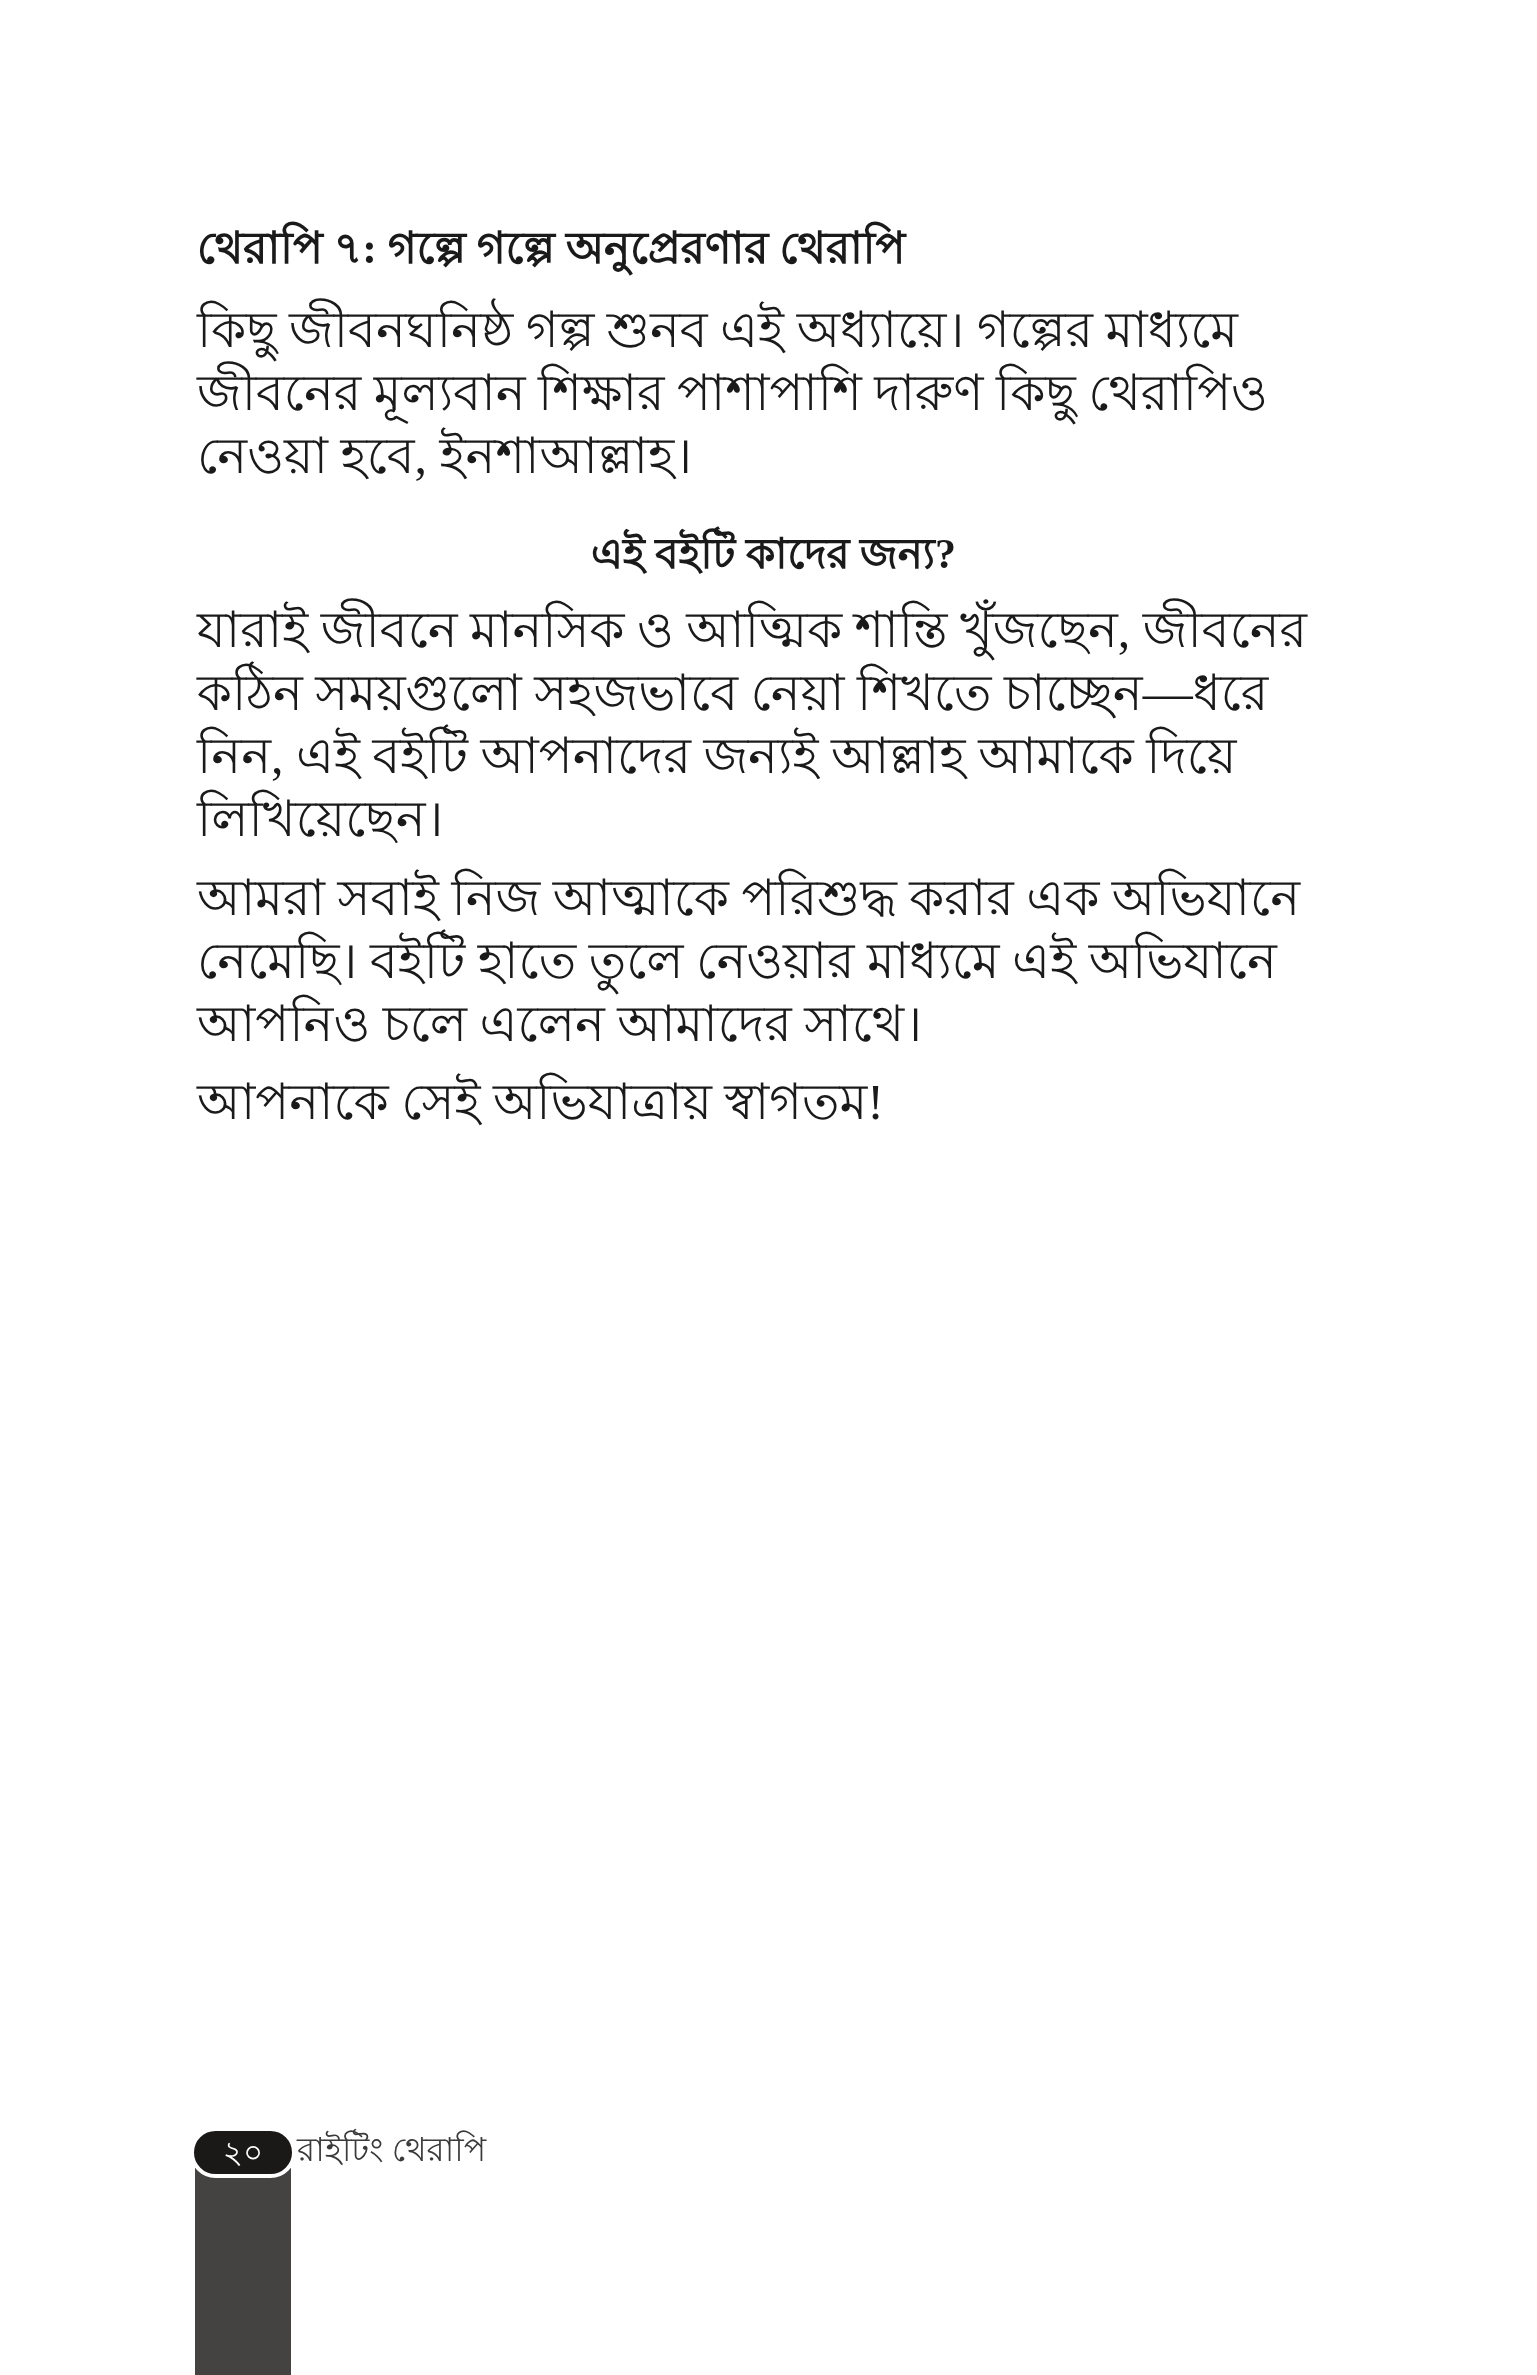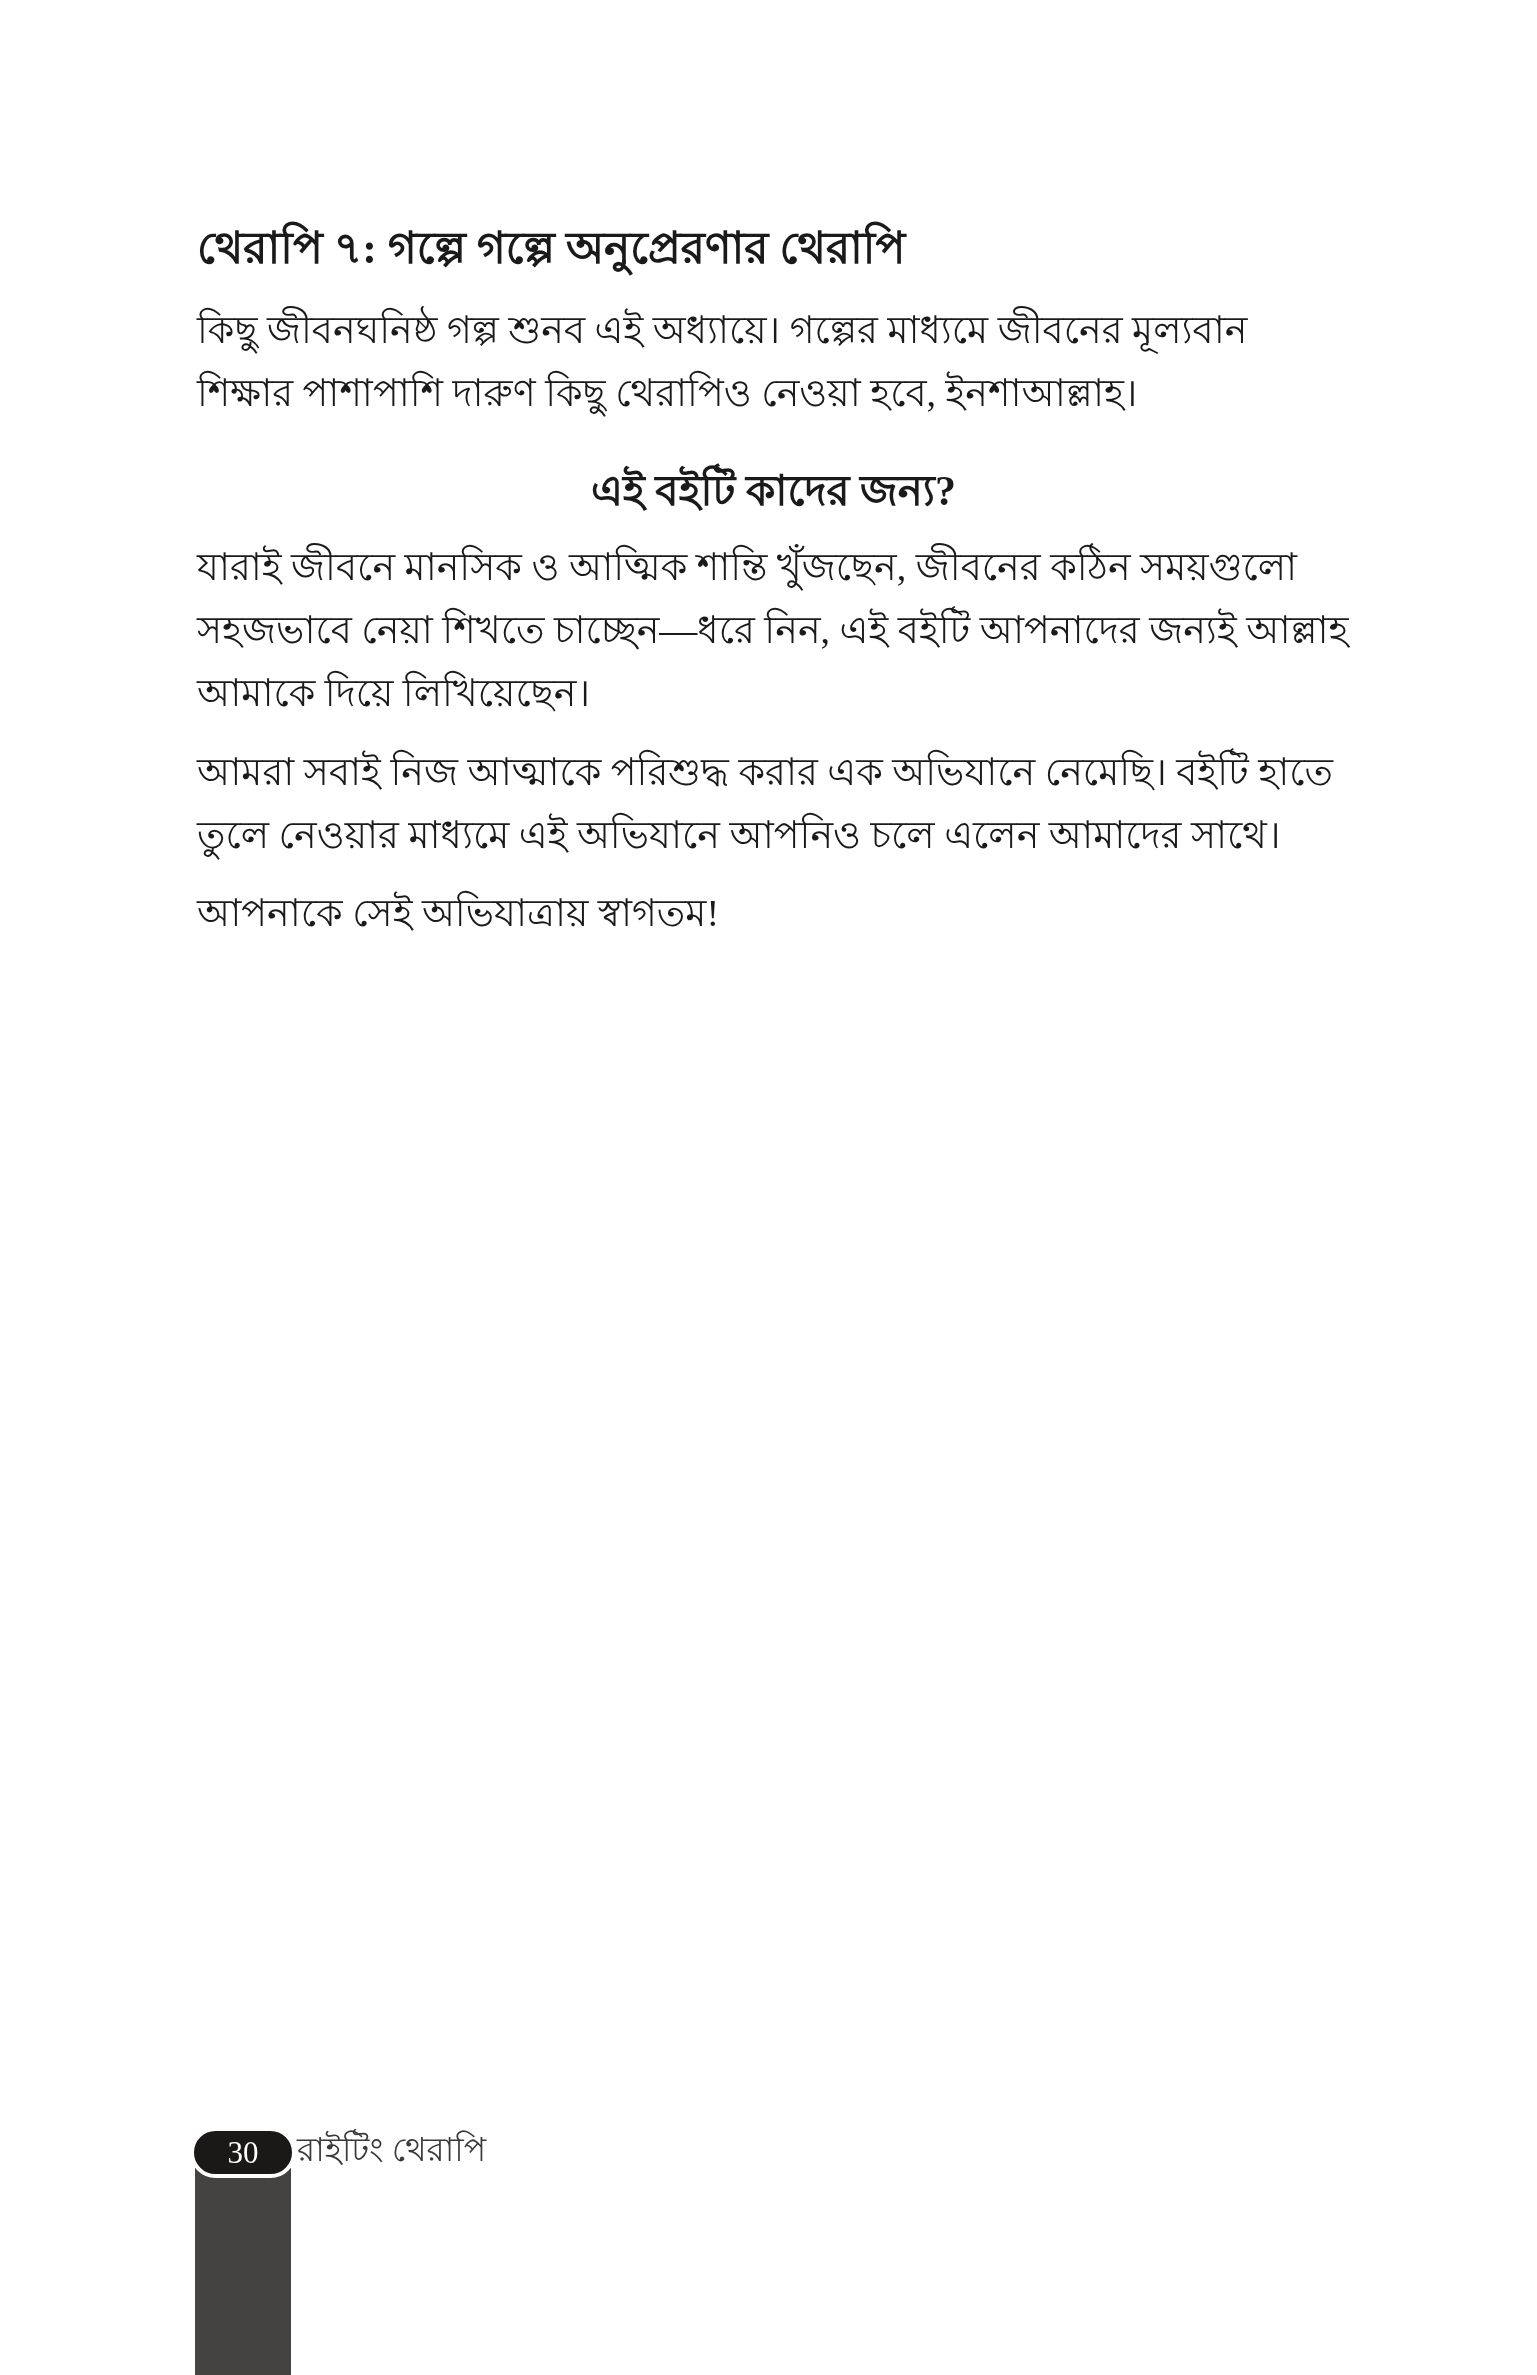--- a/index.html
+++ b/index.html
@@ -18,21 +18,21 @@
     top: 216px;
     width: 1153px;
   }
   .chapter-heading {
     font-size: 44px;
     line-height: 58px;
     font-weight: 700;
     margin: 4px 0 21px 0;
   }
   .body-para {
-    font-size: 38px;
+    font-size: 50px;
     line-height: 63px;
     font-weight: 400;
     margin: 0 0 15.4px 0;
   }
   .section-heading {
     font-size: 42px;
     line-height: 56px;
     font-weight: 700;
     margin: 38px 0 17.3px 0;
     text-align: center;
@@ -89,17 +89,17 @@
   <p class="body-para">যারাই জীবনে মানসিক ও আত্মিক শান্তি খুঁজছেন, জীবনের কঠিন সময়গুলো সহজভাবে নেয়া শিখতে চাচ্ছেন—ধরে নিন, এই বইটি আপনাদের জন্যই আল্লাহ আমাকে দিয়ে লিখিয়েছেন।</p>
 
   <p class="body-para">আমরা সবাই নিজ আত্মাকে পরিশুদ্ধ করার এক অভিযানে নেমেছি। বইটি হাতে তুলে নেওয়ার মাধ্যমে এই অভিযানে আপনিও চলে এলেন আমাদের সাথে।</p>
 
   <p class="body-para">আপনাকে সেই অভিযাত্রায় স্বাগতম!</p>
 </main>
 
 <footer>
   <div class="spine-bar"></div>
   <div class="page-pill">
-    <span class="page-number">30</span>
+    <span class="page-number">২০</span>
   </div>
   <div class="book-title">রাইটিং থেরাপি</div>
 </footer>
 
 
 </body></html>

